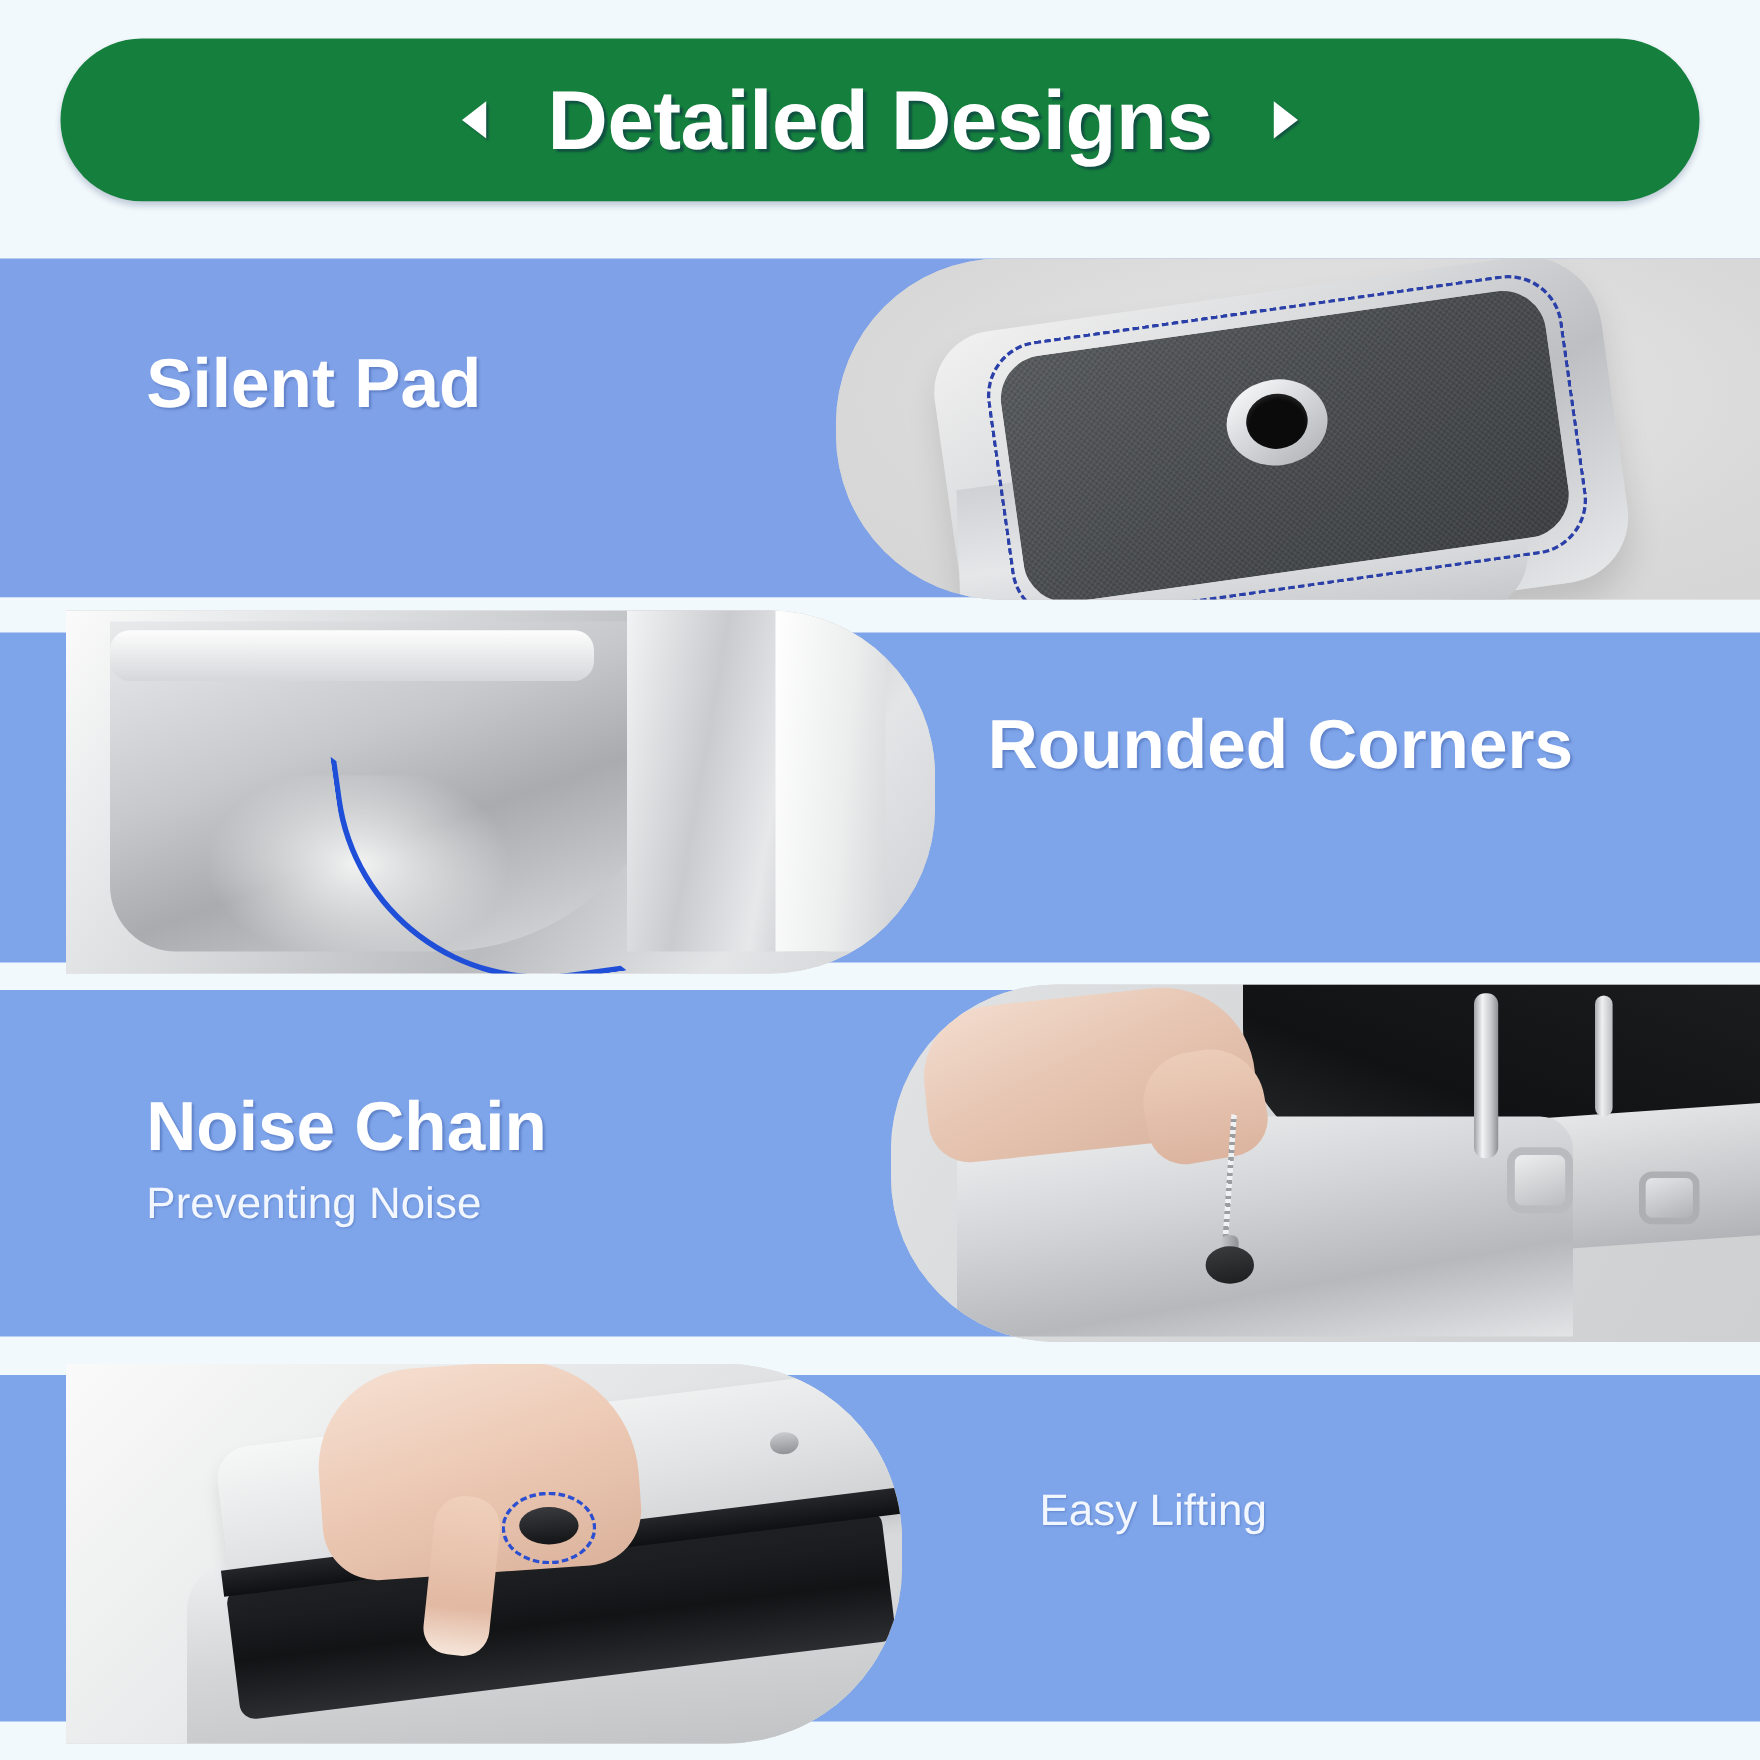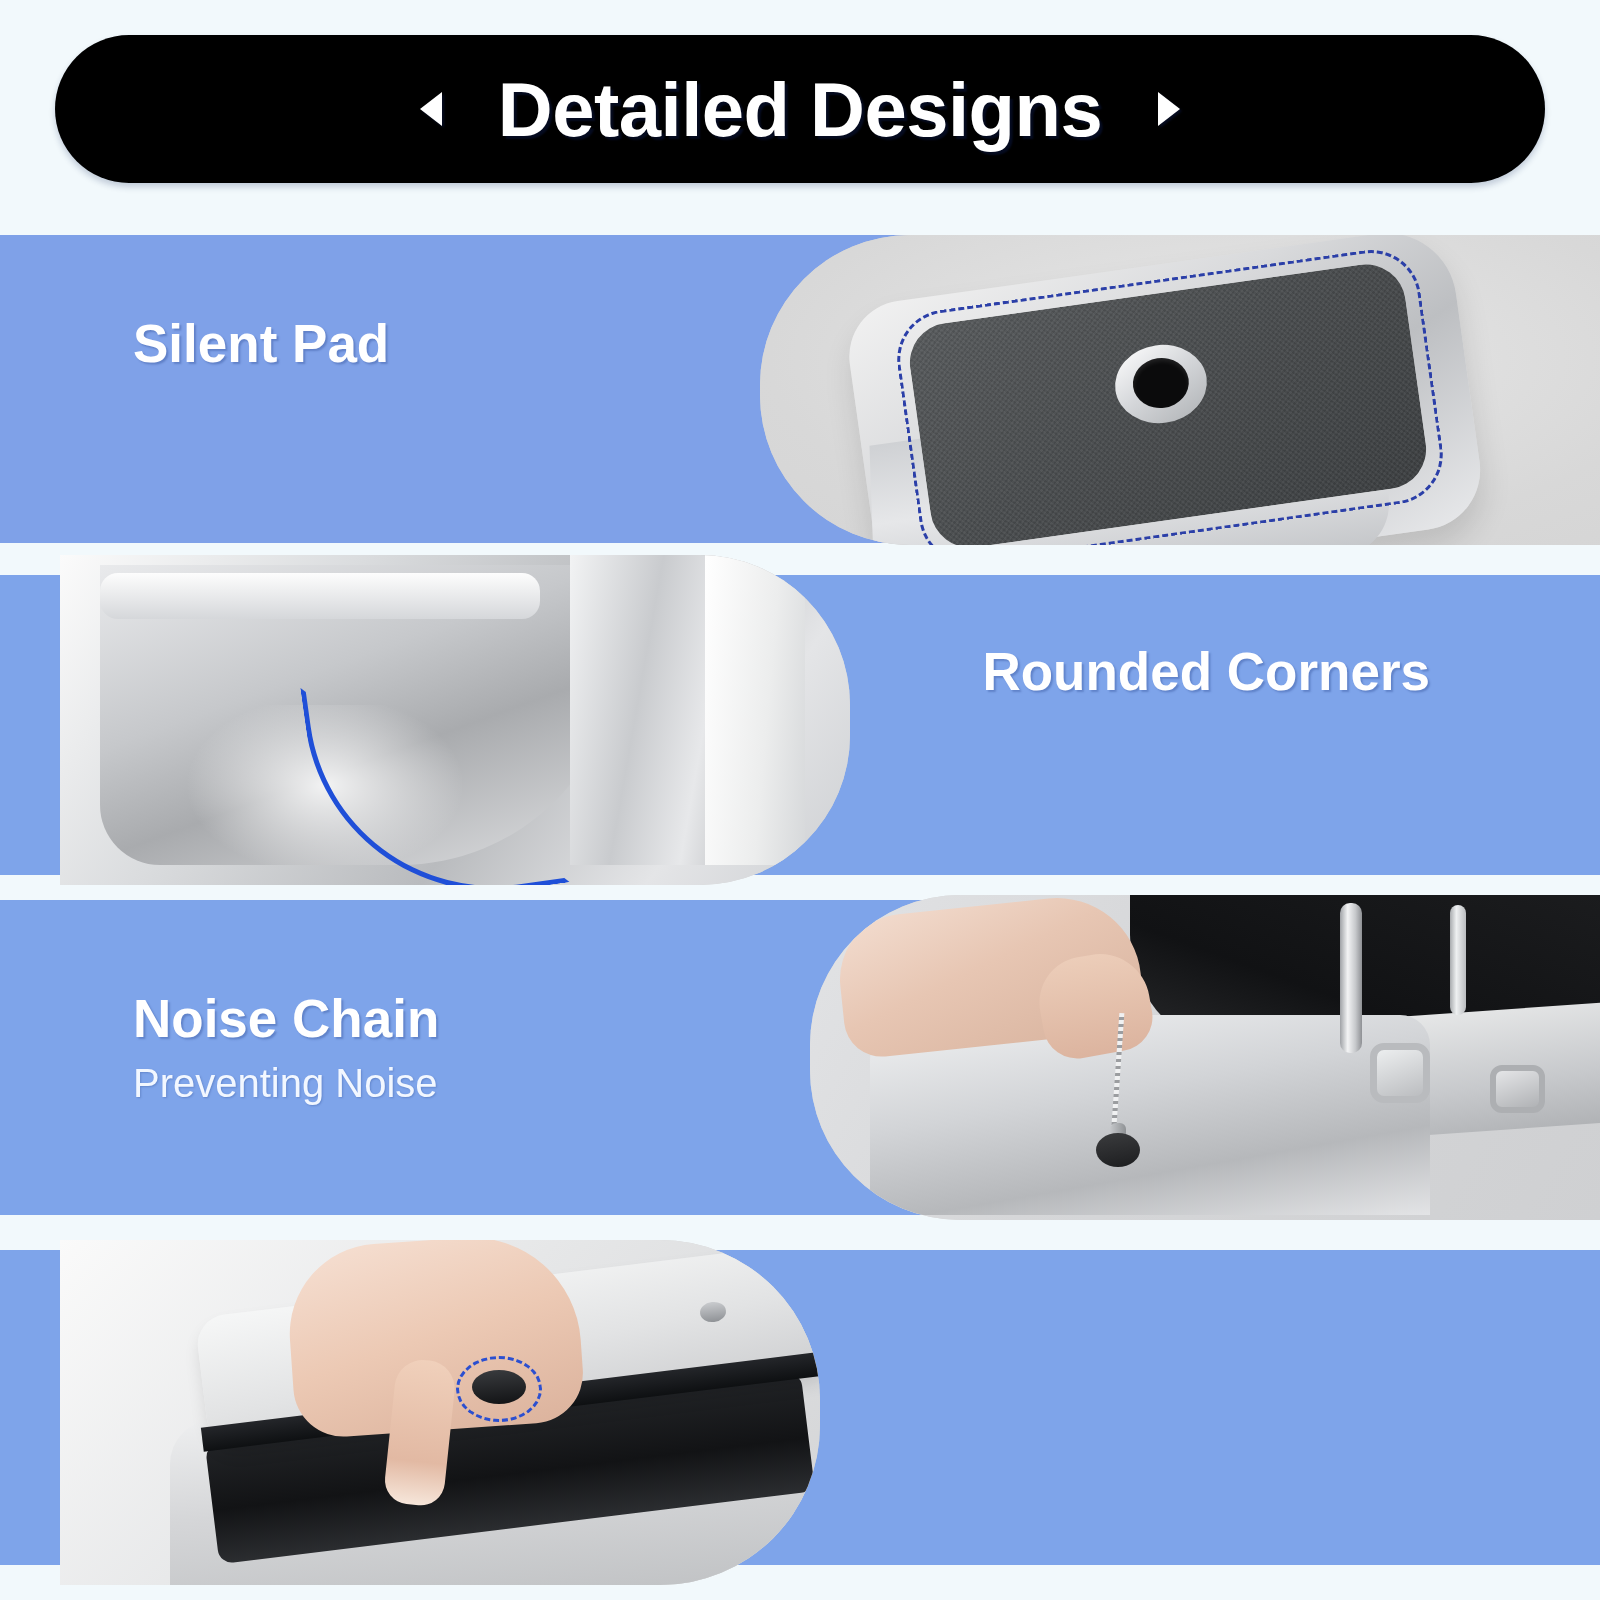--- a/index.html
+++ b/index.html
@@ -10,21 +10,21 @@
     position:relative;
     overflow:hidden;
   }
 
   
   .header-wrap{
     position:absolute; left:55px; top:35px; width:1490px; height:148px;
   }
   .header-pill{
     width:100%; height:100%;
-    background:#000000;
+    background:#15803d;
     border-radius:74px;
     display:flex; align-items:center; justify-content:center;
     gap:56px;
     box-shadow:0 4px 6px rgba(20,40,90,.22);
   }
   .header-title{
     color:#ffffff;
     font-size:76px;
     font-weight:bold;
     letter-spacing:-0.5px;
@@ -52,21 +52,21 @@
     position:absolute; left:0; top:0; width:1600px; height:100%;
     background:#7ea4ea;
   }
   .row-1 .band{ background:#7fa1e8; }
   .row-2 .band{ background:#7ea4ea; }
   .row-3 .band{ background:#7ea4ea; }
   .row-4 .band{ background:#7ea4ea; }
 
   .text-block{ position:absolute; z-index:4; }
   .feat-title{
-    color:#ffffff; font-weight:bold; font-size:53px; line-height:1.1;
+    color:#ffffff; font-weight:bold; font-size:63px; line-height:1.1;
     text-shadow:2px 2px 2px rgba(40,70,140,.35);
     white-space:nowrap;
   }
   .feat-sub{
     color:#f2f7ff; font-size:40px; line-height:1.25; margin-top:10px;
     text-shadow:1px 1px 2px rgba(40,70,140,.30);
     white-space:nowrap;
   }
   .align-right{ text-align:center; }
 
@@ -351,20 +351,21 @@
     <div class="chain3"></div>
     <div class="stopper3-top"></div>
     <div class="stopper3"></div>
   </div>
 </div>
 
 <div class="row row-4" style="top:1250px;height:315px;">
   <div class="band"></div>
 
   <div class="text-block" style="left:945px;top:88px;">
+    <div class="feat-sub">Easy Lifting</div>
   </div>
 
   <div class="photo r4-photo" style="top:-10px;height:345px;">
     <div class="photo-inner r4-bg"></div>
     <div class="basin4"></div>
     <div class="black-slot4"></div>
     <div class="cover4"></div>
     <div class="cover4-edge"></div>
     <div class="screw4"></div>
     <div class="hand4"></div>

